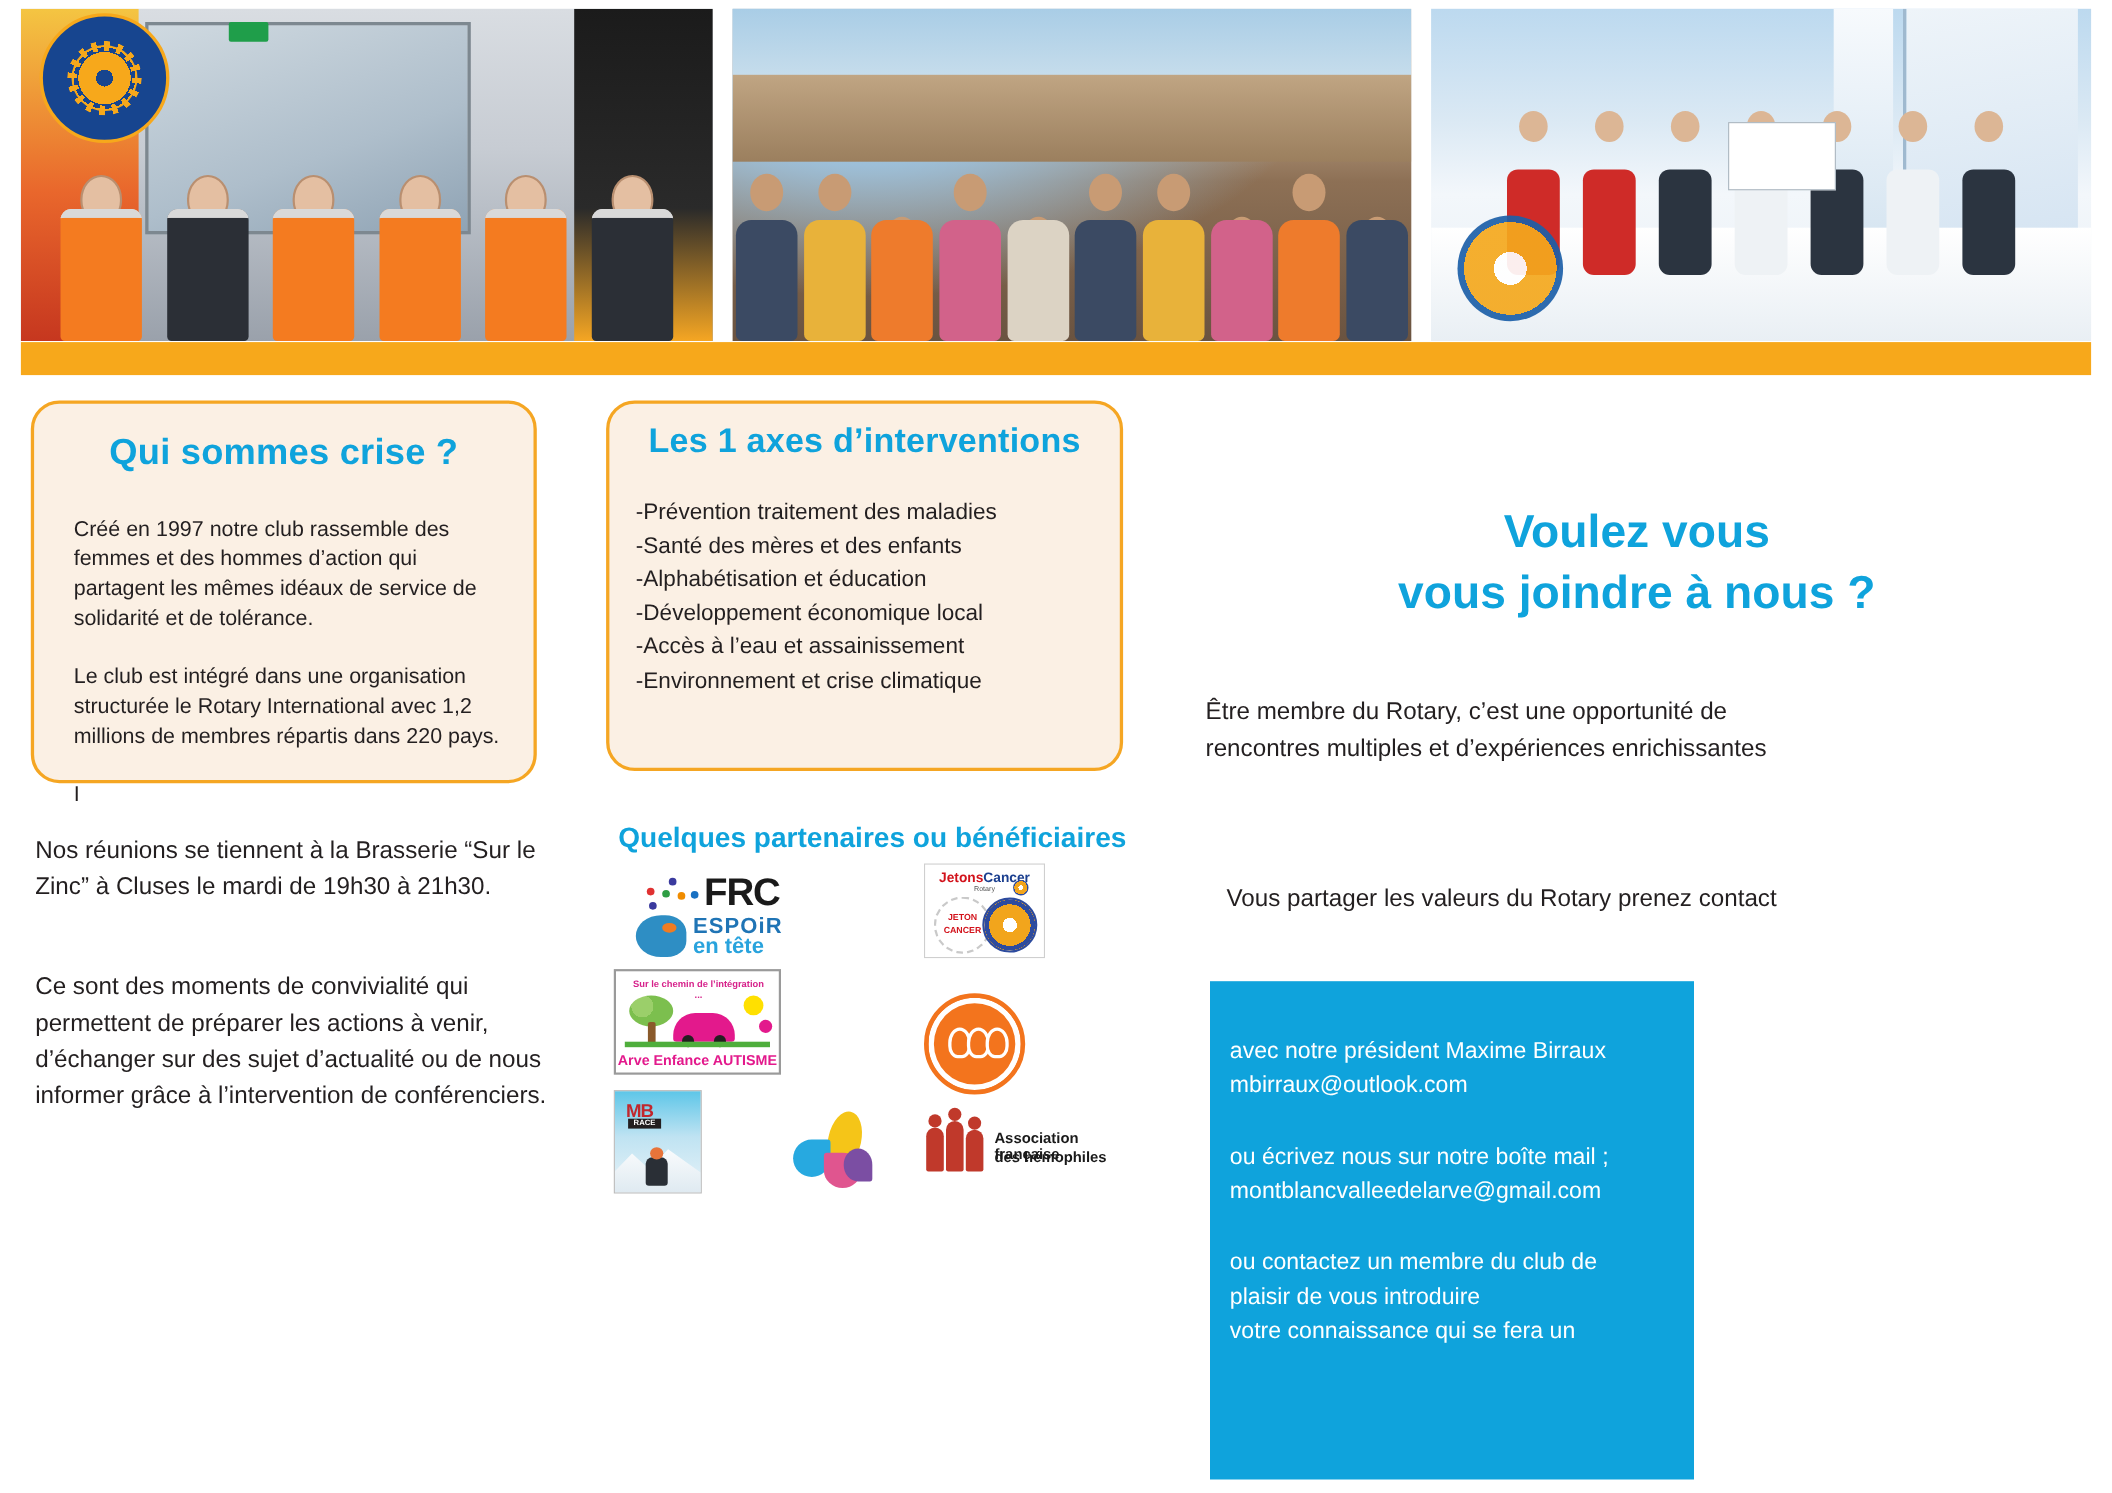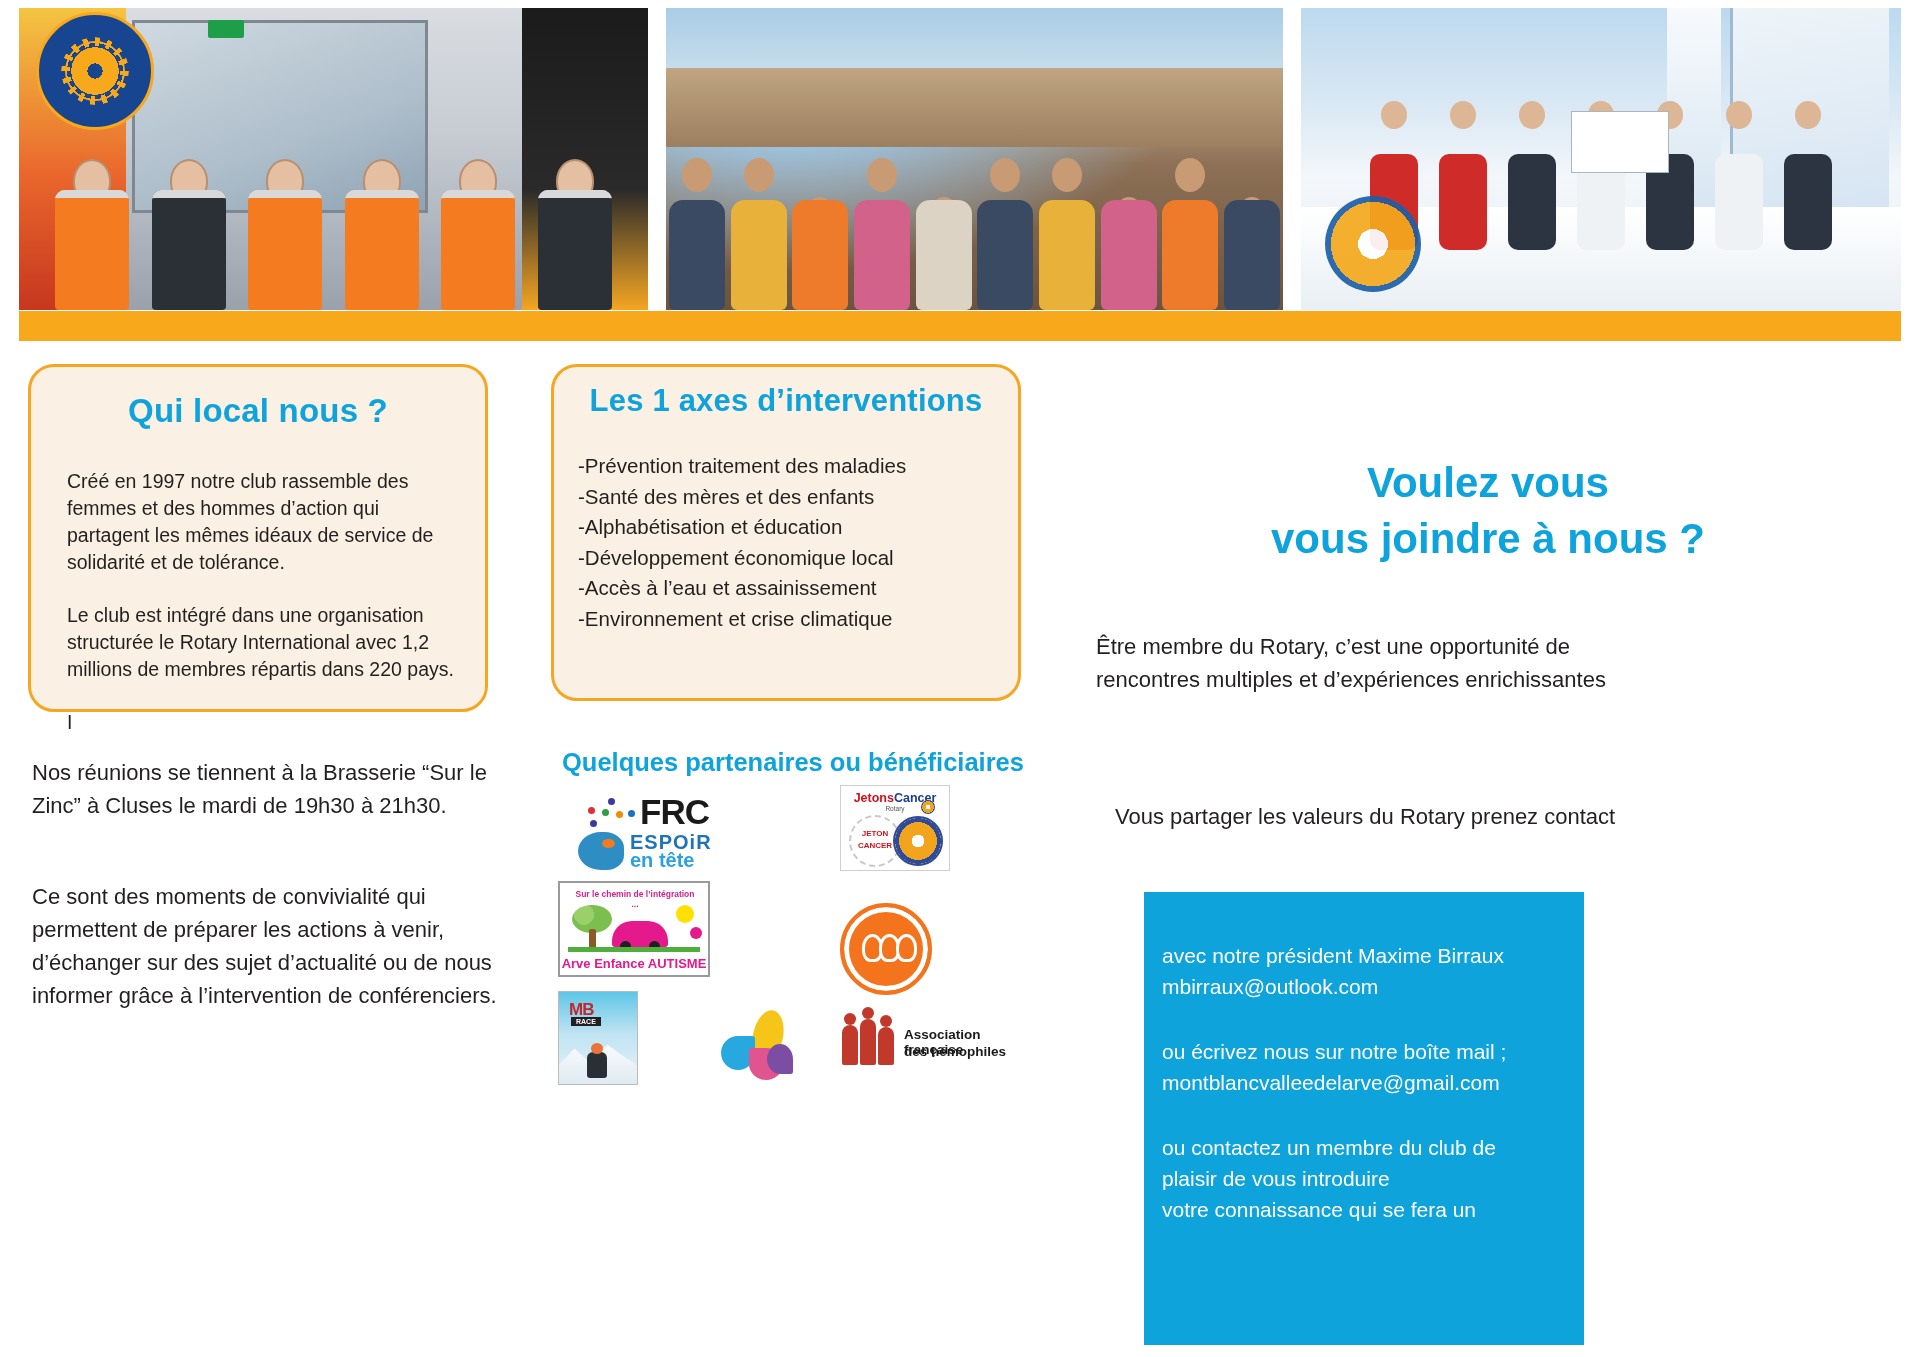--- a/index.html
+++ b/index.html
@@ -376,21 +376,21 @@
     position: absolute;
     left: 1115px; top: 800px;
     width: 520px;
     color: #231f20;
     font-size: 22px;
     line-height: 33px;
   }
 
   .contact-box {
     position: absolute;
-    left: 1144px; top: 892px;
+    left: 1100px; top: 892px;
     width: 440px; height: 453px;
     background: #0fa3dc;
     color: #ffffff;
   }
   .contact-box .line {
     font-size: 21px;
     line-height: 31px;
     padding-left: 18px;
   }
   .contact-box .blk { margin-bottom: 34px; }
@@ -520,21 +520,21 @@
   </div>
 </div>
 
 <div class="rotary-badge">
   <div class="wheel"></div>
 </div>
 
 <div class="orange-bar"></div>
 
 <div class="card card-qui">
-  <h2 class="card-title">Qui local nous ?</h2>
+  <h2 class="card-title">Qui sommes crise ?</h2>
   <div class="body-text">
     <p>Créé en 1997 notre club rassemble des femmes et des hommes d’action qui partagent les mêmes idéaux de service de solidarité et de tolérance.</p>
     <p>Le club est intégré dans une  organisation structurée le Rotary International avec 1,2 millions de membres répartis dans 220 pays.</p>
     <div class="caret">I</div>
   </div>
 </div>
 
 <div class="card card-axes">
   <h2 class="card-title">Les 1 axes d’interventions</h2>
   <ul class="axes-list">

